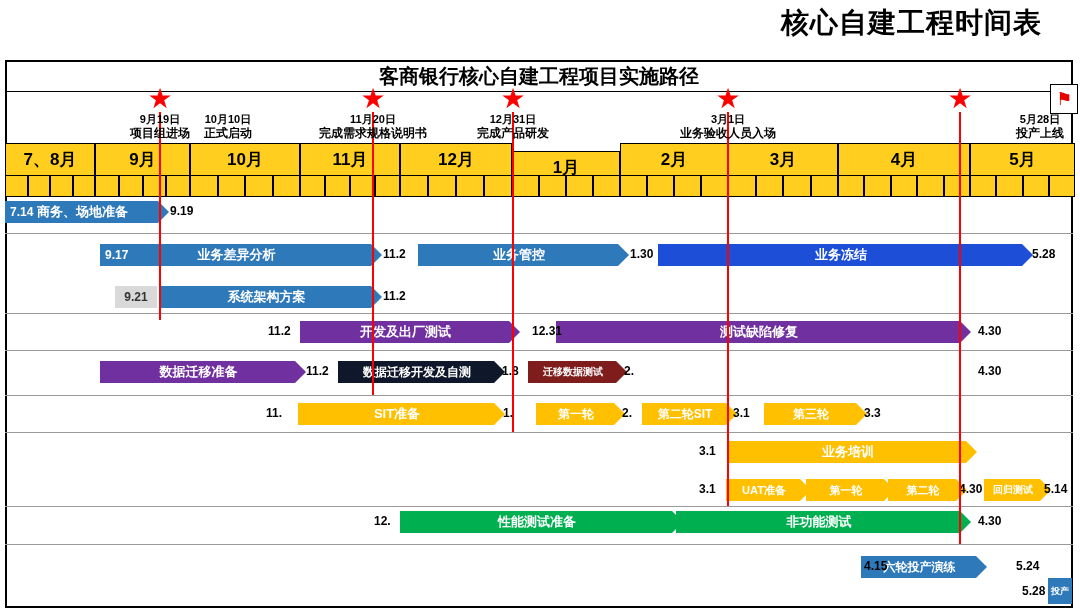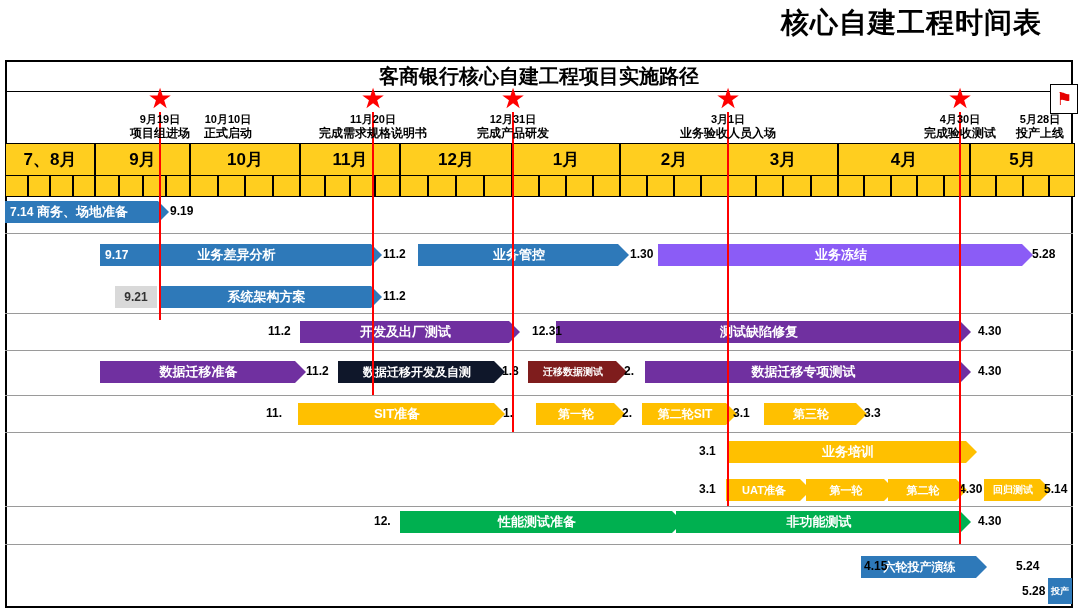--- a/index.html
+++ b/index.html
@@ -86,21 +86,21 @@
     <div class="month" style="left: 300px; width: 100px;">11月</div>
     <div class="week" style="left: 300px; width: 25px;"></div>
     <div class="week" style="left: 325px; width: 25px;"></div>
     <div class="week" style="left: 350px; width: 25px;"></div>
     <div class="week" style="left: 375px; width: 25px;"></div>
     <div class="month" style="left: 400px; width: 112px;">12月</div>
     <div class="week" style="left: 400px; width: 28px;"></div>
     <div class="week" style="left: 428px; width: 28px;"></div>
     <div class="week" style="left: 456px; width: 28px;"></div>
     <div class="week" style="left: 484px; width: 28px;"></div>
-    <div class="month" style="left: 512px; width: 108px;">1月</div>
+    <div class="month" style="left: 512px; width: 108px; margin-top: 8px;">1月</div>
     <div class="week" style="left: 512px; width: 27px;"></div>
     <div class="week" style="left: 539px; width: 27px;"></div>
     <div class="week" style="left: 566px; width: 27px;"></div>
     <div class="week" style="left: 593px; width: 27px;"></div>
     <div class="month" style="left: 620px; width: 108px;">2月</div>
     <div class="week" style="left: 620px; width: 27px;"></div>
     <div class="week" style="left: 647px; width: 27px;"></div>
     <div class="week" style="left: 674px; width: 27px;"></div>
     <div class="week" style="left: 701px; width: 27px;"></div>
     <div class="month" style="left: 728px; width: 110px;">3月</div>
@@ -130,21 +130,21 @@
       <span>商务、场地准备</span>
       <span class="start">7.14</span>
     </div>
     <div class="bar arrow" style="left: 100px; top: 244px; width: 273px; height: 22px; background: rgb(46, 121, 185); font-size: 13px;">
       <span>业务差异分析</span>
       <span class="start">9.17</span>
     </div>
     <div class="bar arrow" style="left: 418px; top: 244px; width: 202px; height: 22px; background: rgb(46, 121, 185); font-size: 13px;">
       <span>业务管控</span>
     </div>
-    <div class="bar arrow" style="left: 658px; top: 244px; width: 366px; height: 22px; background: #8b5cf6; font-size: 13px;">
+    <div class="bar arrow" style="left: 658px; top: 244px; width: 366px; height: 22px; background: #1d4ed8; font-size: 13px;">
       <span>业务冻结</span>
     </div>
     <div class="bar" style="left: 115px; top: 286px; width: 42px; height: 22px; background: rgb(217, 217, 217); font-size: 12px; color: rgb(51, 51, 51);">
       <span>9.21</span>
     </div>
     <div class="bar arrow" style="left: 160px; top: 286px; width: 213px; height: 22px; background: rgb(46, 121, 185); font-size: 13px;">
       <span>系统架构方案</span>
     </div>
     <div class="bar arrow" style="left: 300px; top: 321px; width: 211px; height: 22px; background: rgb(112, 48, 160); font-size: 13px;">
       <span>开发及出厂测试</span>
@@ -153,23 +153,20 @@
       <span>测试缺陷修复</span>
     </div>
     <div class="bar arrow" style="left: 100px; top: 361px; width: 197px; height: 22px; background: rgb(112, 48, 160); font-size: 13px;">
       <span>数据迁移准备</span>
     </div>
     <div class="bar arrow" style="left: 338px; top: 361px; width: 158px; height: 22px; background: #0f172a; font-size: 12px;">
       <span>数据迁移开发及自测</span>
     </div>
     <div class="bar arrow" style="left: 528px; top: 361px; width: 90px; height: 22px; background: #7f1d1d; font-size: 10px;">
       <span>迁移数据测试</span>
-    </div>
-    <div class="bar arrow" style="left: 645px; top: 361px; width: 317px; height: 22px; background: rgb(112, 48, 160); font-size: 13px;">
-      <span>数据迁移专项测试</span>
     </div>
     <div class="bar arrow" style="left: 298px; top: 403px; width: 198px; height: 22px; background: rgb(255, 192, 0); font-size: 13px;">
       <span>SIT准备</span>
     </div>
     <div class="bar arrow" style="left: 536px; top: 403px; width: 80px; height: 22px; background: rgb(255, 192, 0); font-size: 12px;">
       <span>第一轮</span>
     </div>
     <div class="bar arrow" style="left: 642px; top: 403px; width: 86px; height: 22px; background: rgb(255, 192, 0); font-size: 12px;">
       <span>第二轮SIT</span>
     </div>
@@ -252,22 +249,18 @@
     <div class="ms" style="left: 433px; top: 112px;">
       <div class="ms-date">12月31日</div>
       <div class="ms-event">完成产品研发</div>
     </div>
     <div class="star" style="left: 711px; top: 85px;">★</div>
     <div class="ms" style="left: 648px; top: 112px;">
       <div class="ms-date">3月1日</div>
       <div class="ms-event">业务验收人员入场</div>
     </div>
     <div class="star" style="left: 943px; top: 85px;">★</div>
-    <div class="ms" style="left: 880px; top: 112px;">
-      <div class="ms-date">4月30日</div>
-      <div class="ms-event">完成验收测试</div>
-    </div>
     <div class="flagbox" style="left: 1050px; top: 84px;">⚑</div>
     <div class="ms" style="left: 960px; top: 112px;">
       <div class="ms-date">5月28日</div>
       <div class="ms-event">投产上线</div>
     </div>
   </div>
 
 </body></html>

